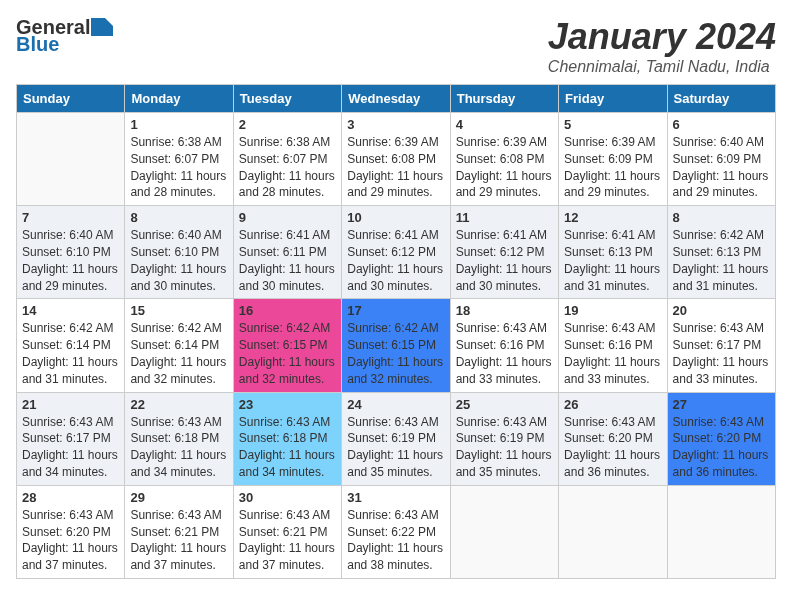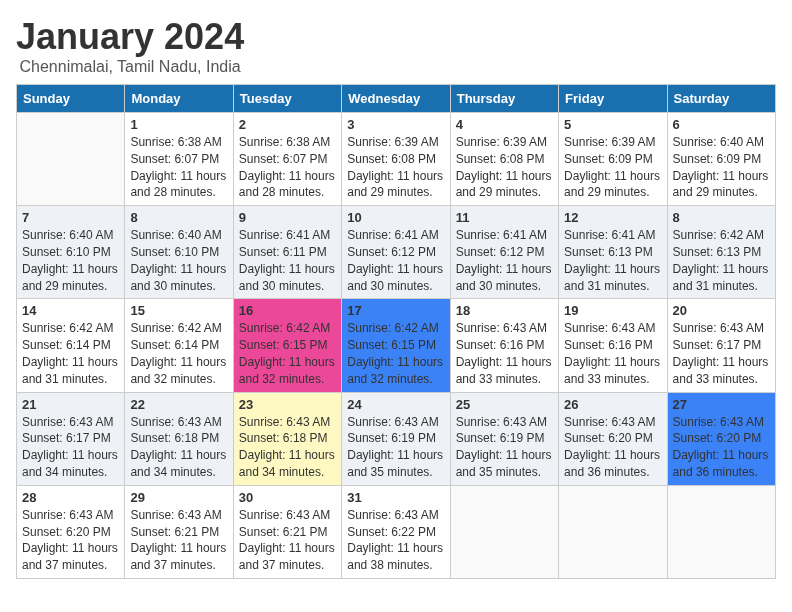--- a/index.html
+++ b/index.html
@@ -29,21 +29,22 @@
     .logo-text-blue {
       font-size: 20px;
       font-weight: bold;
       color: #1a6faf;
     }
     .logo-row {
       display: flex;
       align-items: center;
     }
     .title-block {
-      text-align: center;
+      text-align: left;
+      font-style: italic;
     }
     .title-block h1 {
       font-size: 36px;
       font-weight: bold;
       color: #333;
     }
     .title-block h2 {
       font-size: 16px;
       font-weight: normal;
       color: #555;
@@ -84,20 +85,29 @@
       line-height: 1.4;
     }
     .empty-cell {
       background: #f9f9f9;
     }
   </style>
 </head>
 <body>
 
 <div class="header">
+  <div class="logo">
+    <div class="logo-row">
+      <span class="logo-text-general">General</span>
+      <svg width="22" height="18" viewBox="0 0 22 18" style="margin-left:1px;margin-top:-2px;">
+        <polygon points="0,0 14,0 22,8 22,18 0,18" fill="#1a6faf"></polygon>
+      </svg>
+    </div>
+    <span class="logo-text-blue" style="margin-top:-6px;">Blue</span>
+  </div>
   <div class="title-block">
     <h1>January 2024</h1>
     <h2>Chennimalai, Tamil Nadu, India</h2>
   </div>
 </div>
 
 <table class="calendar">
   <thead>
     <tr>
     <th>Sunday</th>
@@ -243,21 +253,21 @@
           <div class="day-info" style="white-space: pre-line;">Sunrise: 6:43 AM
 Sunset: 6:17 PM
 Daylight: 11 hours and 34 minutes.</div>
         </td>
         <td style="background: rgb(238, 242, 247);">
           <span class="day-num">22</span>
           <div class="day-info" style="white-space: pre-line;">Sunrise: 6:43 AM
 Sunset: 6:18 PM
 Daylight: 11 hours and 34 minutes.</div>
         </td>
-        <td style="background: #fef9c3;">
+        <td style="background: #7dd3fc;">
           <span class="day-num">23</span>
           <div class="day-info" style="white-space: pre-line;">Sunrise: 6:43 AM
 Sunset: 6:18 PM
 Daylight: 11 hours and 34 minutes.</div>
         </td>
         <td style="background: rgb(238, 242, 247);">
           <span class="day-num">24</span>
           <div class="day-info" style="white-space: pre-line;">Sunrise: 6:43 AM
 Sunset: 6:19 PM
 Daylight: 11 hours and 35 minutes.</div>

